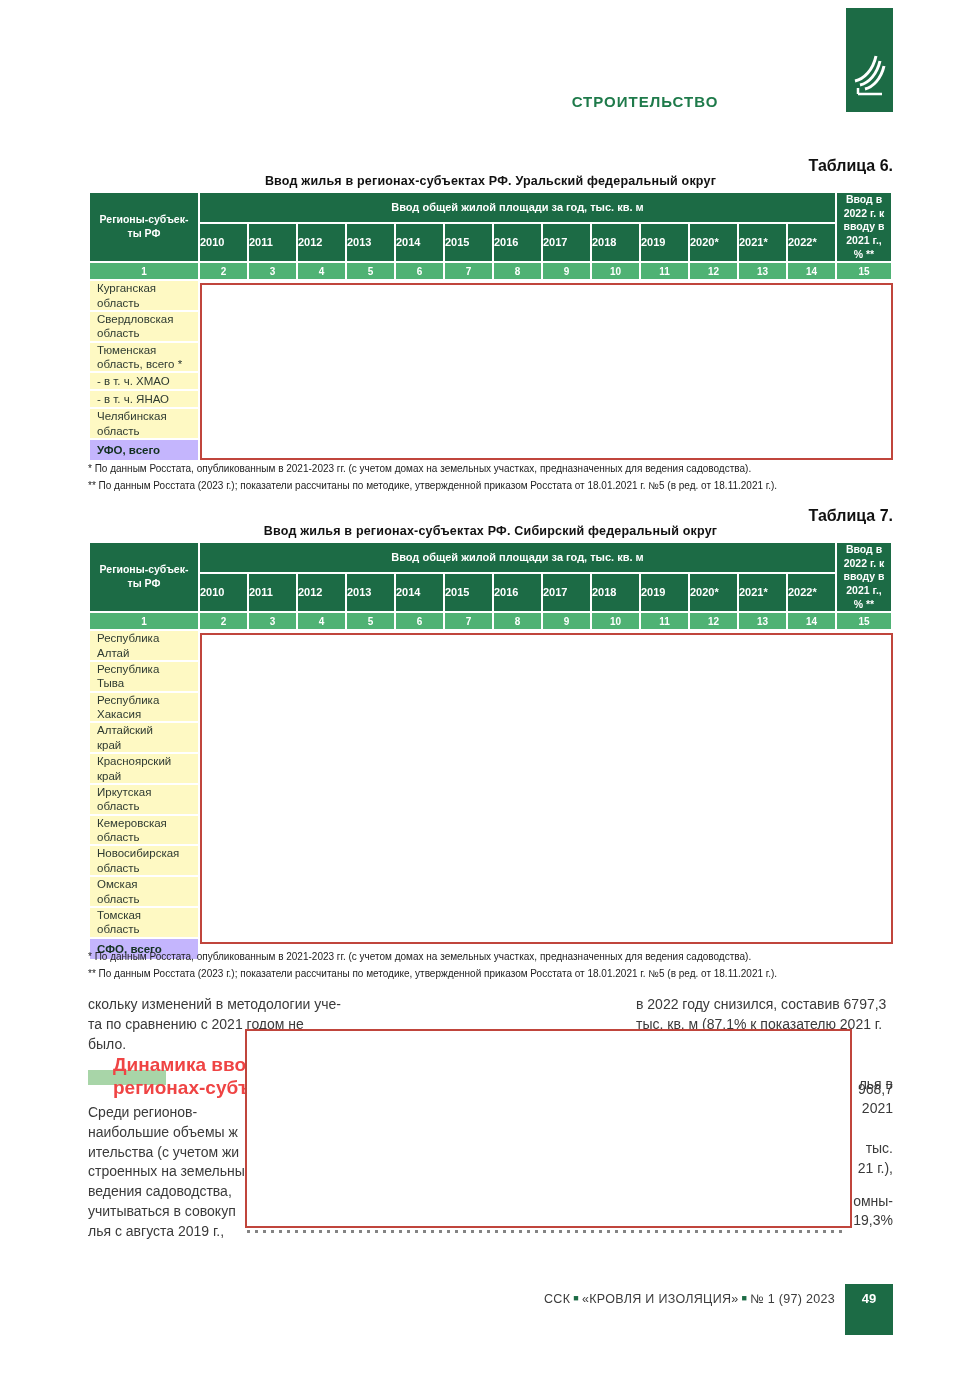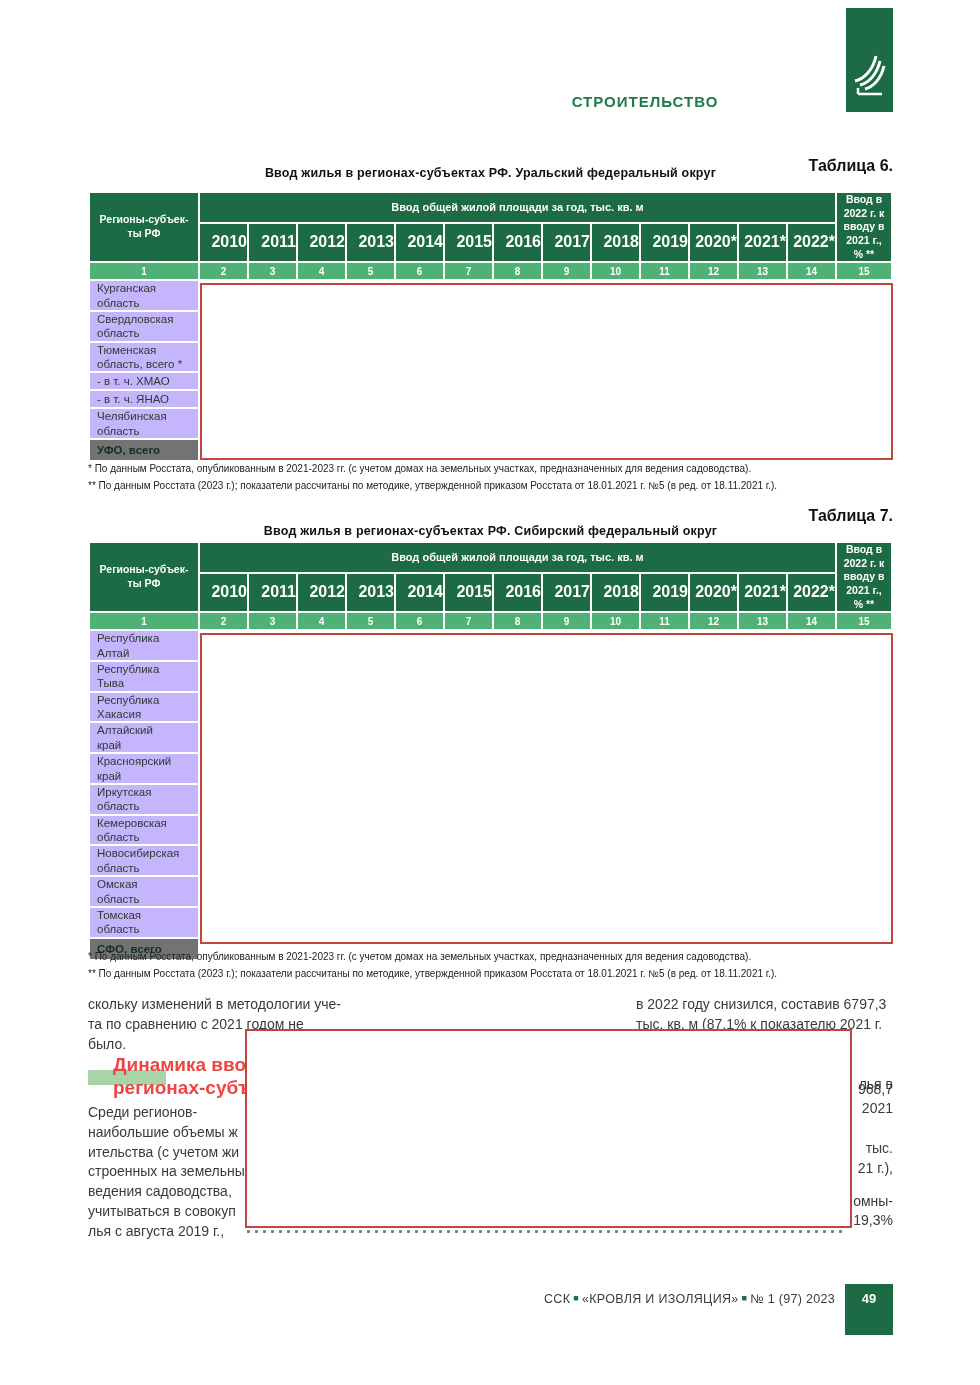--- a/index.html
+++ b/index.html
@@ -35,27 +35,27 @@
   }
   col.c-region { width:108px; }
   col.c-last   { width:54px; }
   td { overflow:hidden; }
   td.hd {
     background:#1c6b45; color:#ffffff; font-weight:bold; text-align:center;
     vertical-align:middle;
   }
   td.group-hd { font-size:11px; height:26px; }
   td.region-hd, td.last-hd { font-size:10.5px; line-height:1.3; }
-  td.yr { background:#1c6b45; color:#fff; font-weight:bold; font-size:16px;
-          text-align:right; vertical-align:middle; height:34px; }
+  td.yr { background:#1c6b45; color:#fff; font-weight:bold; font-size:11px;
+          text-align:left; vertical-align:middle; height:34px; }
   td.num { background:#4fb274; color:#fff; font-weight:bold; font-size:10px;
            text-align:center; vertical-align:middle; height:16px; }
-  td.lbl { background:#c4b5fd; color:#2e3a31; font-size:11.5px; line-height:1.25;
+  td.lbl { background:#fef9c3; color:#2e3a31; font-size:11.5px; line-height:1.25;
            vertical-align:middle; padding-left:7px; }
-  tr.total td.lbl { background:#737373; color:#13301f; font-weight:bold; }
+  tr.total td.lbl { background:#c4b5fd; color:#13301f; font-weight:bold; }
   td.data { background:#ffffff; }
   .t6 tr.h2 td { height:28px; }
   .t6 tr.h1 td { height:16px; }
   .t7 tr.h2 td { height:27px; }
   tr.total td { height:20px; }
   .redbox {
     position:absolute; left:112px; top:92px; right:0; bottom:1px;
     background:#ffffff; border:2px solid #c0453c;
   }
   .footnote {
@@ -114,21 +114,21 @@
         <path d="M9 73 C 18 71, 27 62, 30 48"></path>
         <path d="M14 77 C 23 75, 31 66, 34 53"></path>
         <path d="M19 81 C 27 79, 35 71, 38 58"></path>
       </g>
       <path d="M12 86 h24" stroke="#ffffff" stroke-width="2.5" fill="none"></path>
       <path d="M12 80 v6" stroke="#ffffff" stroke-width="2.5" fill="none"></path>
     </svg>
   </div>
 
   <div class="tbl-caption" style="top:157px">Таблица 6.</div>
-  <div class="tbl-title" style="top:166px">Ввод жилья в регионах-субъектах РФ. Уральский федеральный округ</div>
+  <div class="tbl-title" style="top:174px">Ввод жилья в регионах-субъектах РФ. Уральский федеральный округ</div>
   <div class="tbl-wrap t6" style="top:191px;height:270px">
     <table class="datatable">
       <colgroup>
         <col class="c-region">
         <col>
           <col>
           <col>
           <col>
           <col>
           <col>

